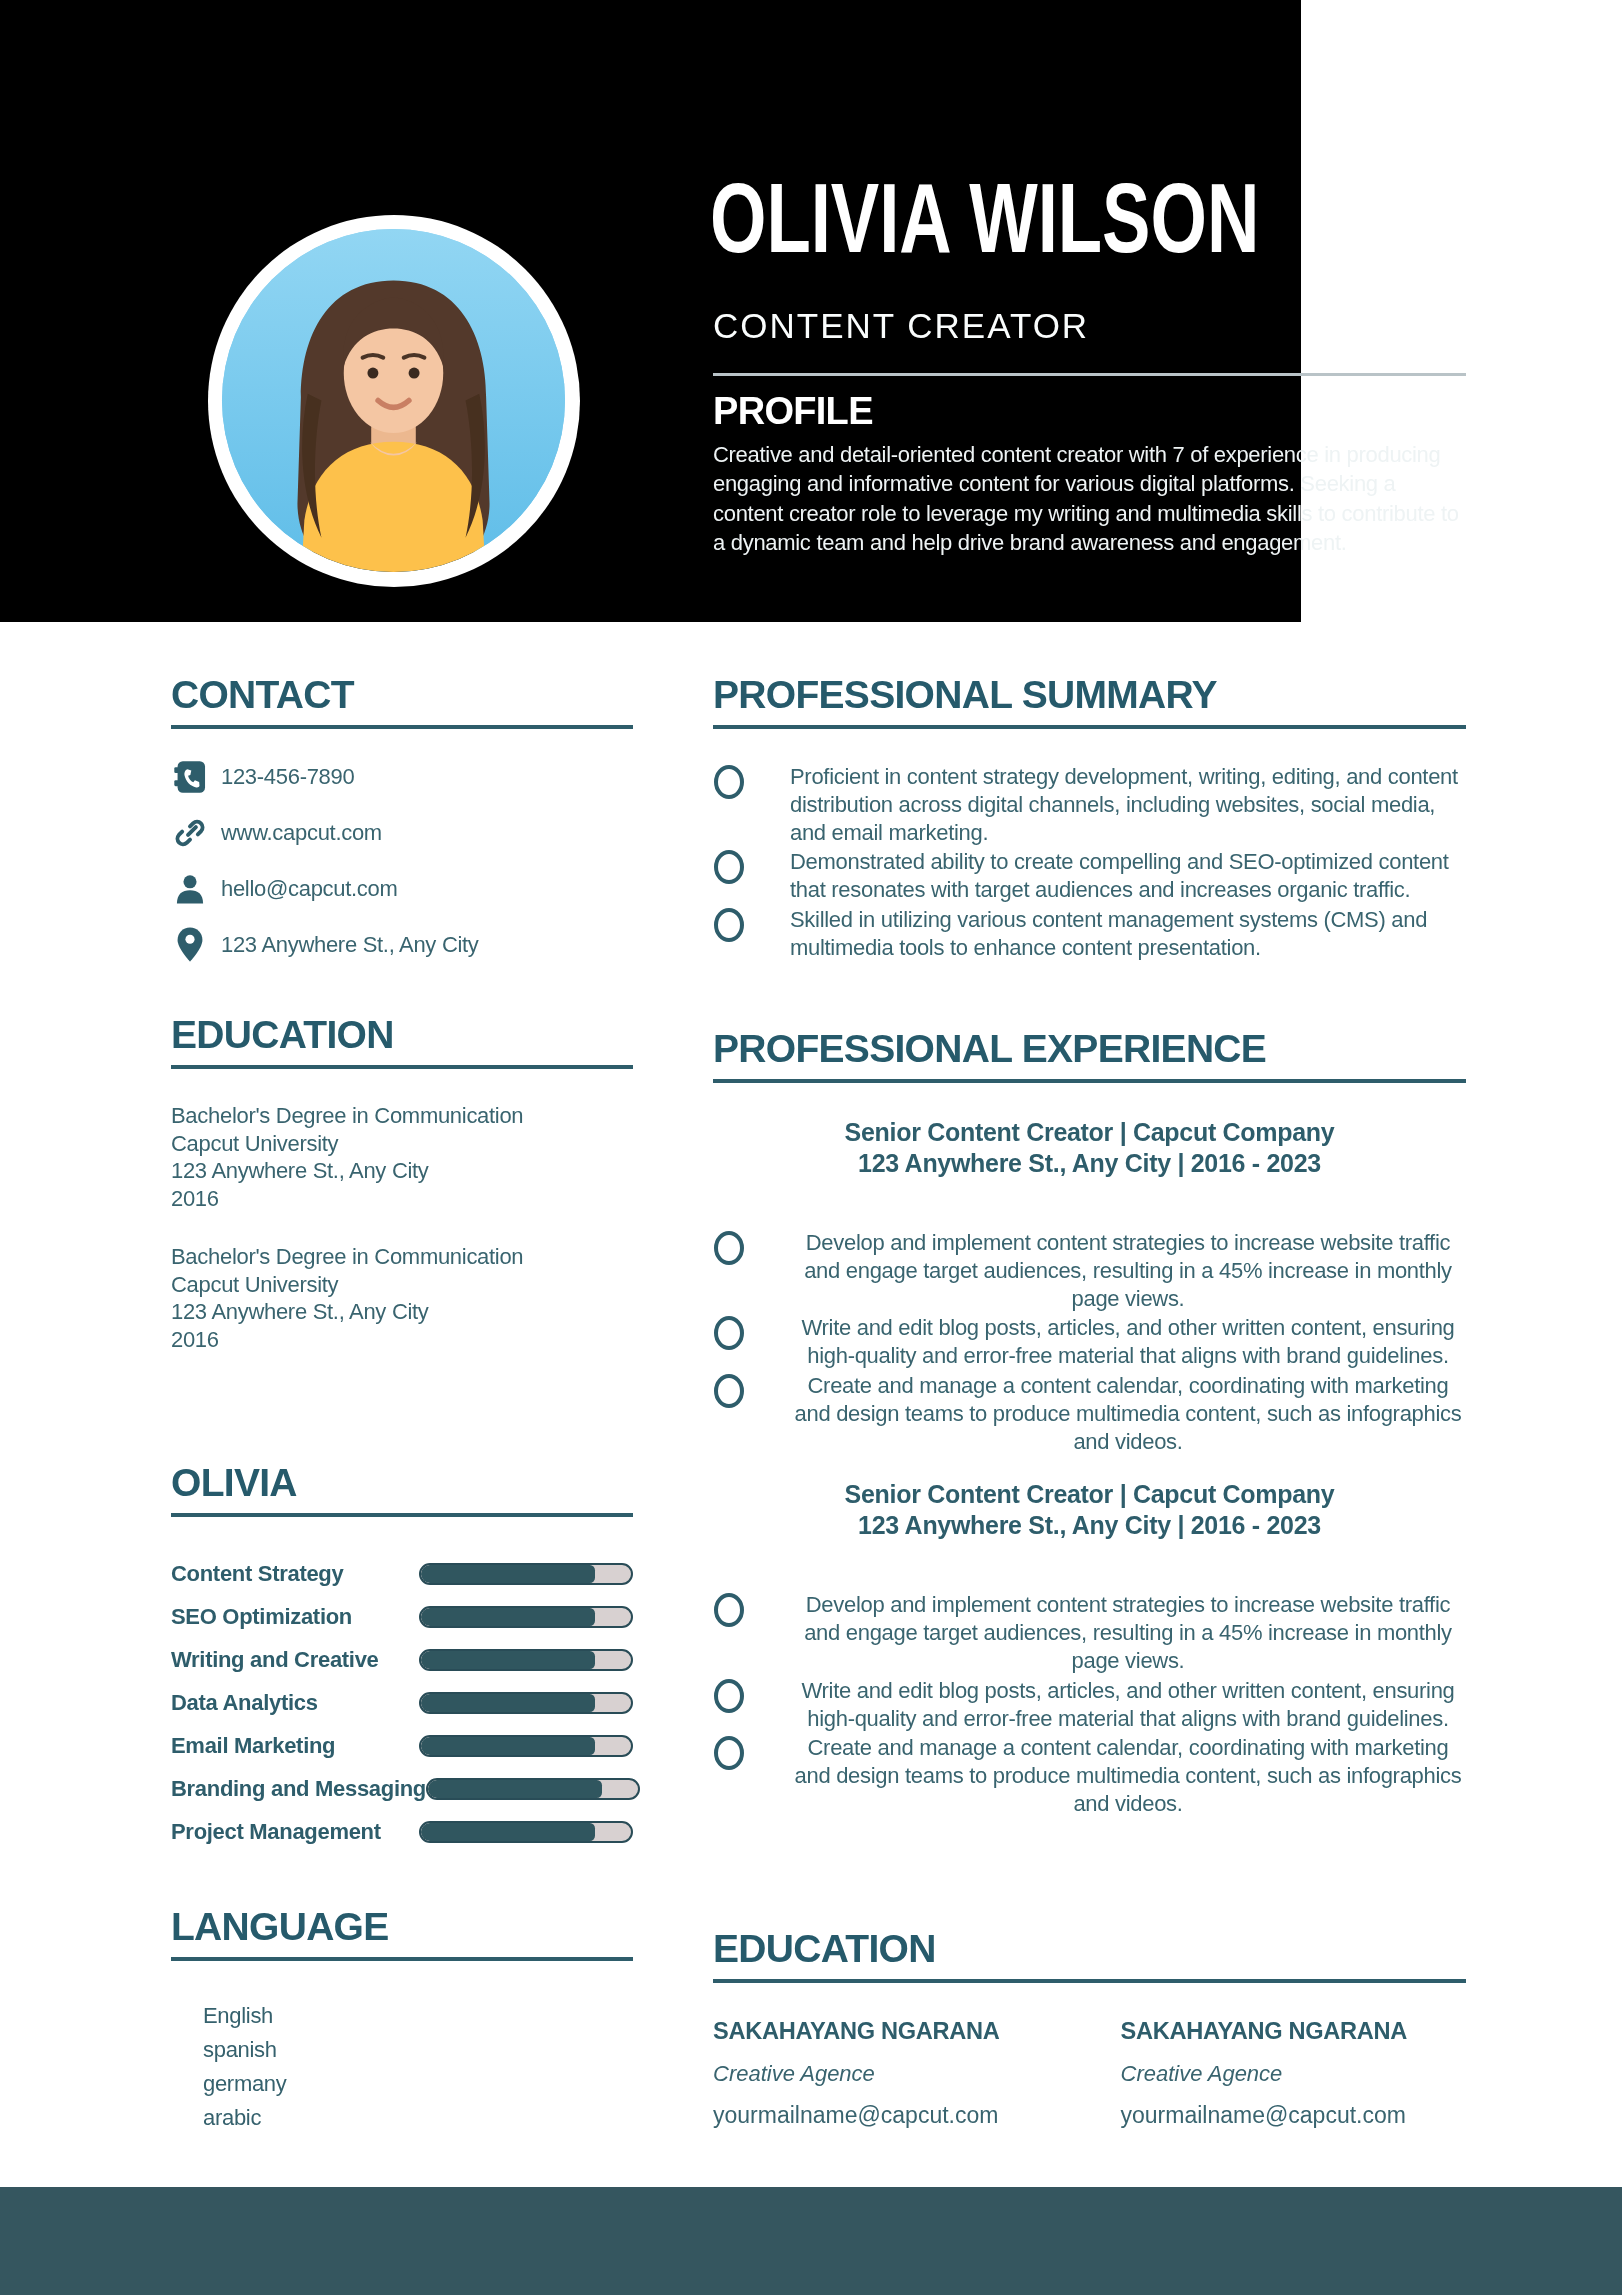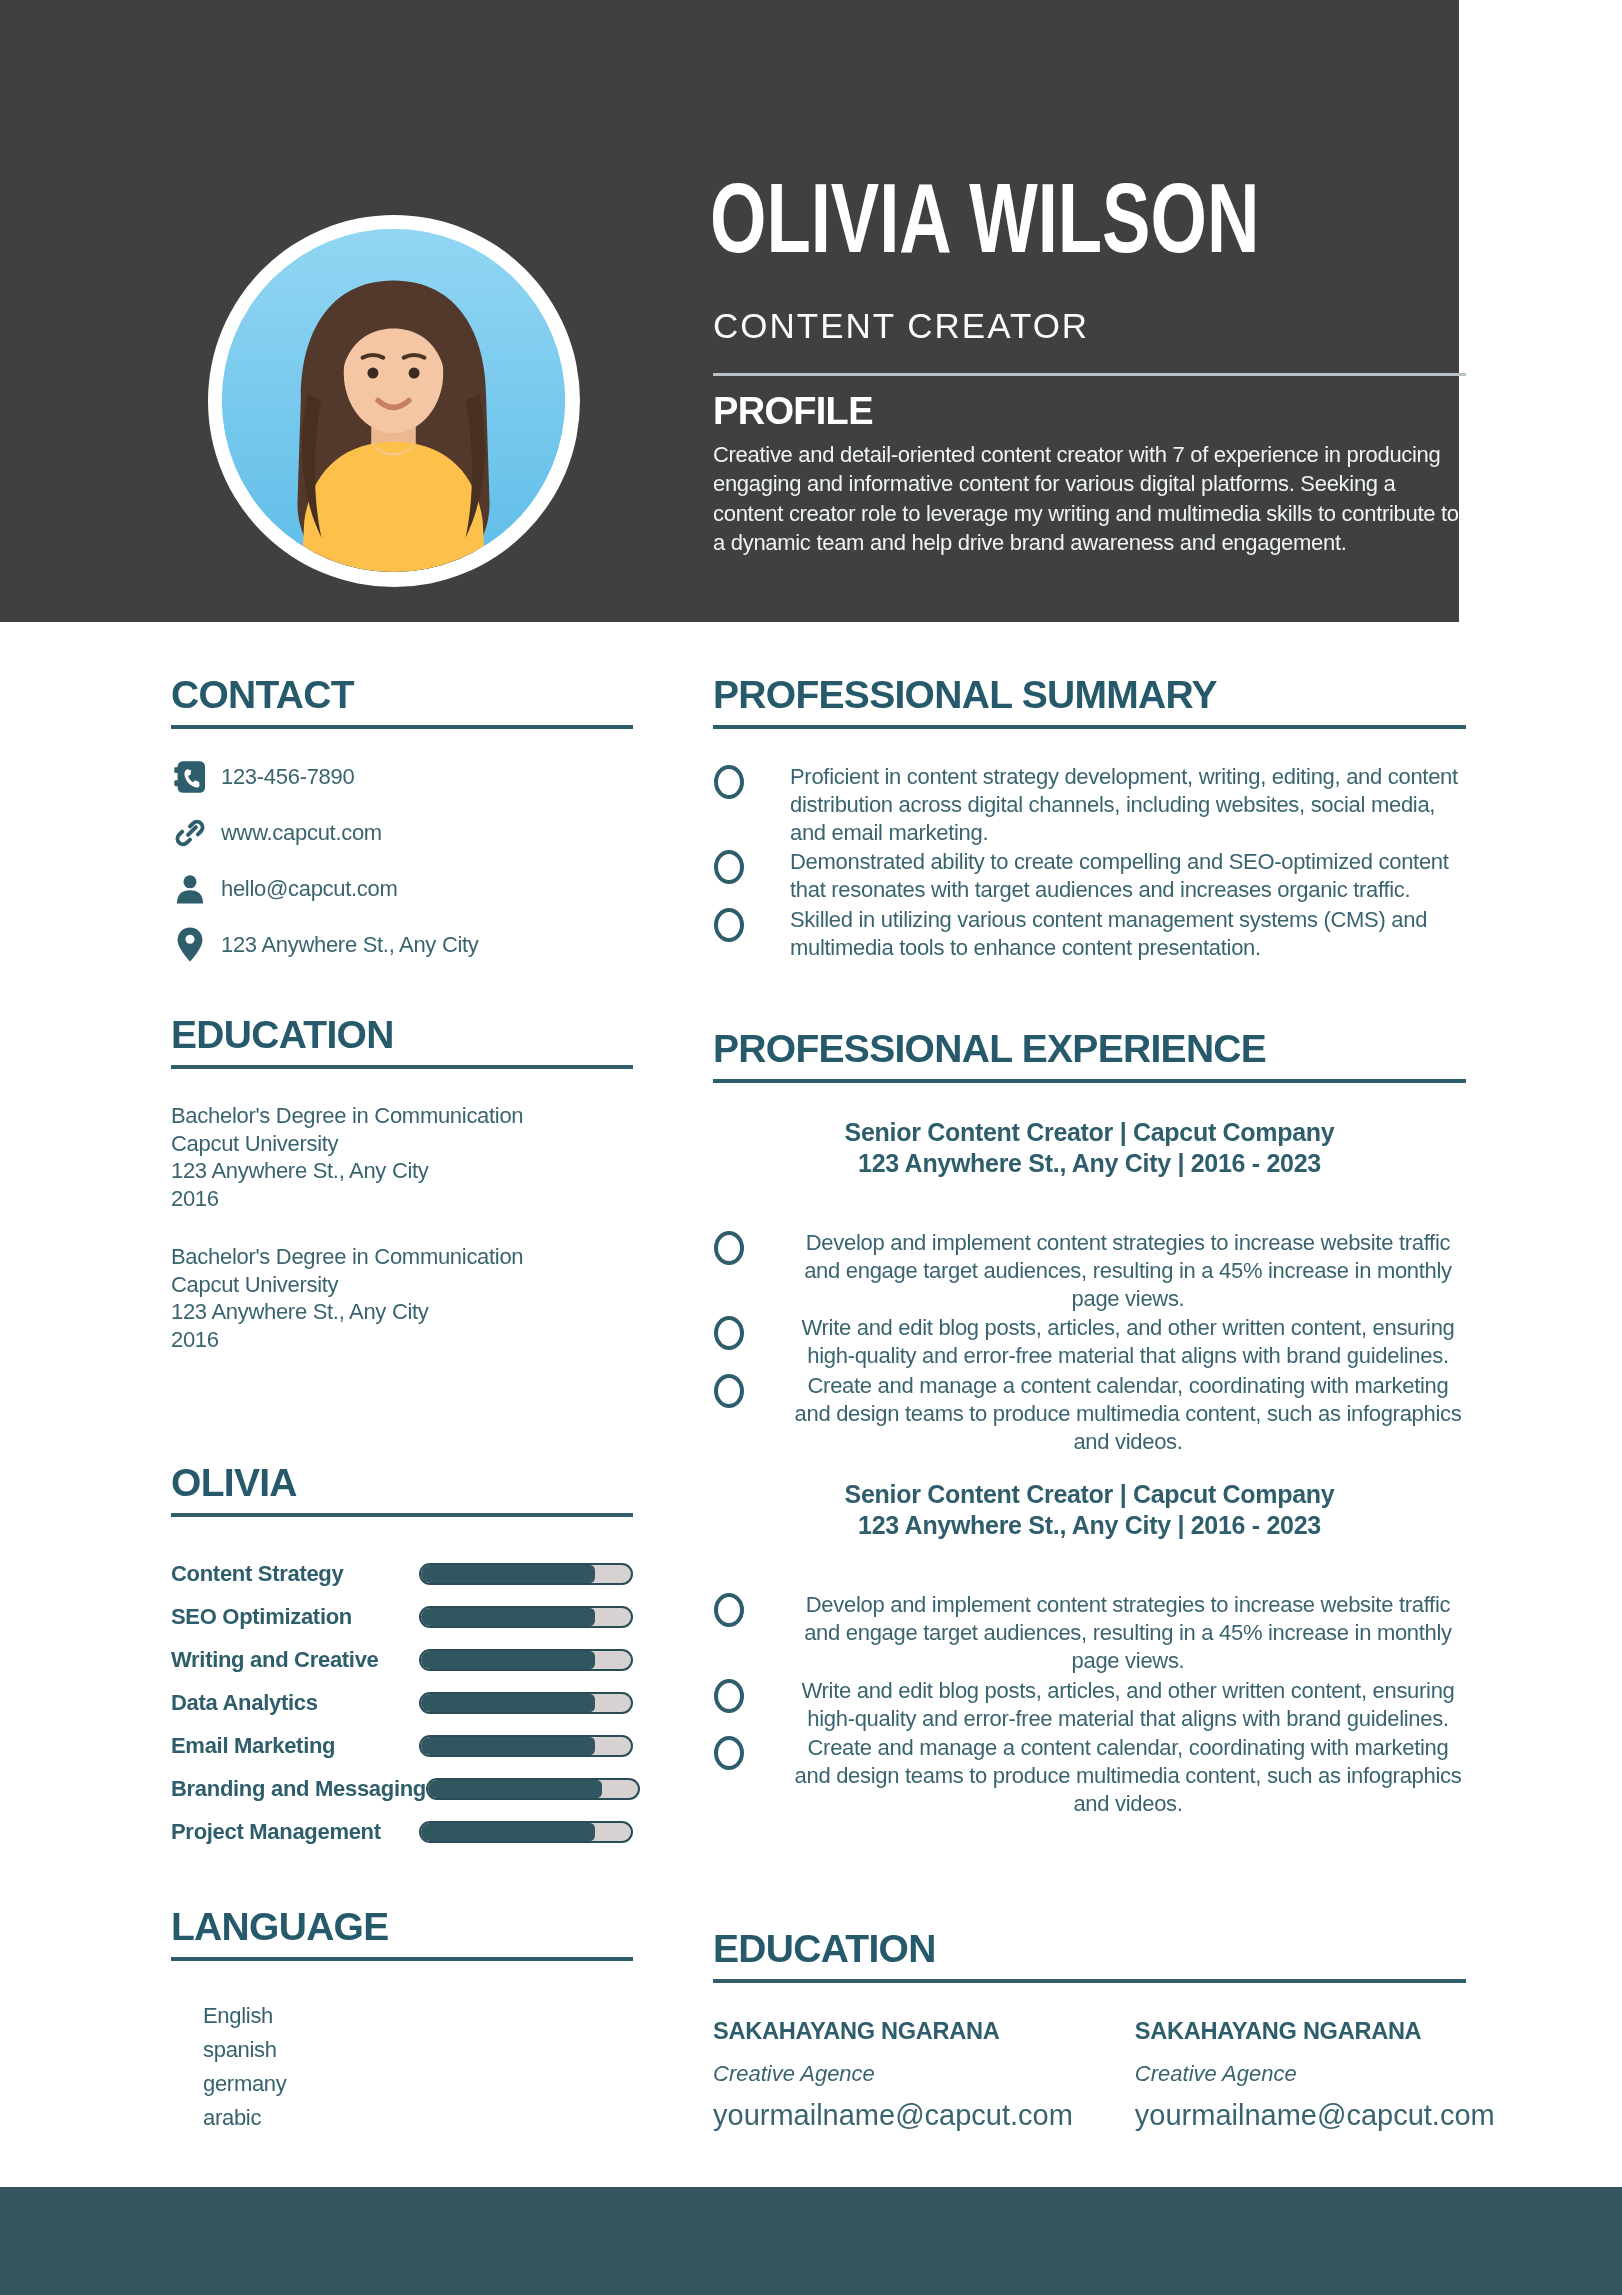--- a/index.html
+++ b/index.html
@@ -4,21 +4,21 @@
 <style>
   * { margin:0; padding:0; box-sizing:border-box; }
   html,body { background:#e8e8e8; }
   body { font-family:"Liberation Sans","DejaVu Sans",sans-serif; }
   .page {
     position:relative; width:1623px; height:2295px; background:#ffffff;
     overflow:hidden; margin:0 auto;
   }
 
   
-  .header { position:absolute; left:0; top:0; width:1459px; height:622px; background:#404040; }
+  .header { position:absolute; left:0; top:0; width:1301px; height:622px; background:#000000; }
   .photo-ring {
     position:absolute; left:208px; top:215px; width:372px; height:372px;
     border-radius:50%; background:#ffffff;
   }
   .photo-inner {
     position:absolute; left:14.4px; top:14.4px; width:343px; height:343px;
     border-radius:50%; overflow:hidden; background:linear-gradient(180deg,#8ed3f2 0%,#5fbde8 100%);
   }
   .photo-inner svg { width:100%; height:100%; display:block; }
 
@@ -94,21 +94,21 @@
     font-size:25px; line-height:31px; font-weight:700; letter-spacing:-0.3px; color:#2e5d6b;
   }
   .job .bullets { margin-top:50px; }
 
   #reference { top:1927px; }
   .ref-wrap { display:flex; margin-top:34px; }
   .ref-entry { width:366px; }
   .ref-entry + .ref-entry { margin-left:62px; }
   .ref-name { font-size:23.6px; line-height:29px; font-weight:700; letter-spacing:-0.3px; color:#2e5d6b; white-space:nowrap; }
   .ref-company { margin-top:13px; font-size:22px; line-height:29px; font-style:italic; color:#39646f; }
-  .ref-email { margin-top:13px; font-size:29px; line-height:29px; color:#39646f; }
+  .ref-email { margin-top:13px; font-size:23px; line-height:29px; color:#39646f; }
 
   
   .footer { position:absolute; left:0; top:2187px; width:1623px; height:109px; background:#35565f; }
 </style>
 </head>
 <body>
 
 <div class="page">
 
   <div class="header">

